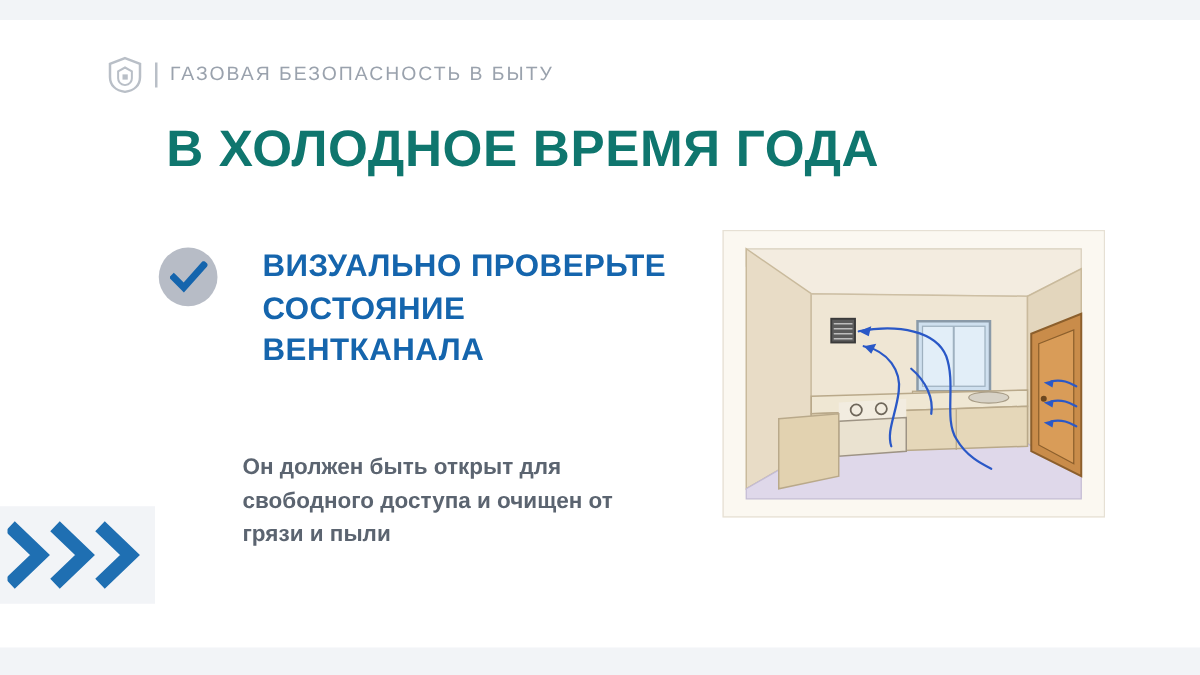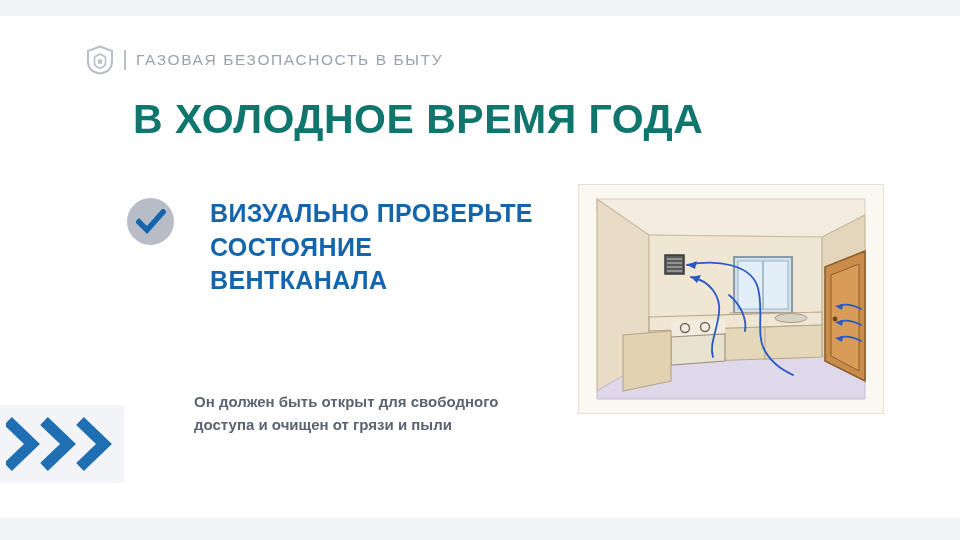--- a/index.html
+++ b/index.html
@@ -99,25 +99,24 @@
     color: #1565ad;
     letter-spacing: 0.4px;
     margin-left: 16px;
   }
 
   .subtext {
     position: absolute;
     left: 194px;
     top: 360px;
     width: 320px;
-    font-size: 15px;
+    font-size: 18px;
     line-height: 1.5;
     font-weight: 700;
     color: #5b6470;
-    margin-top: 31px;
   }
 
   
   .chevrons {
     position: absolute;
     left: 0;
     top: 405px;
     width: 124px;
     height: 78px;
     background: #f2f4f7;

